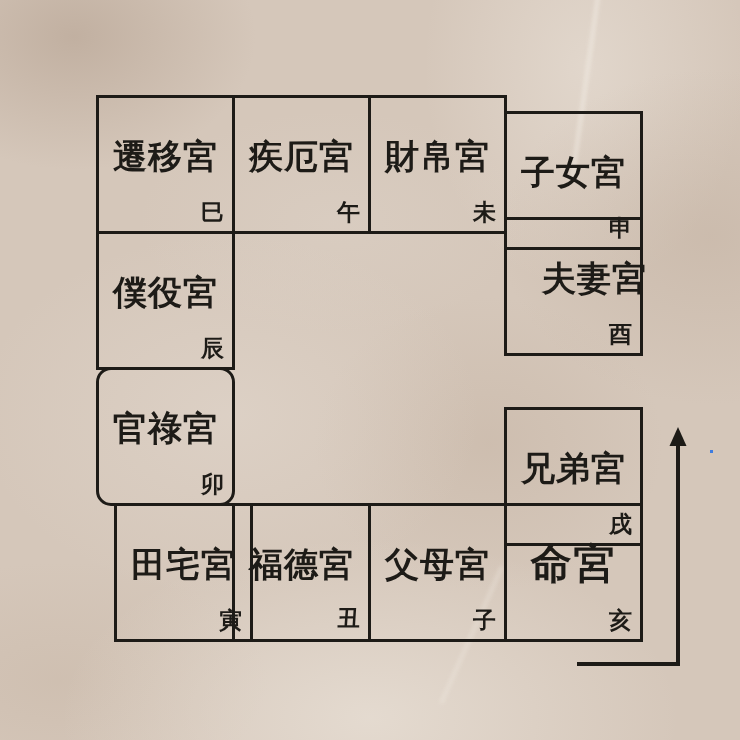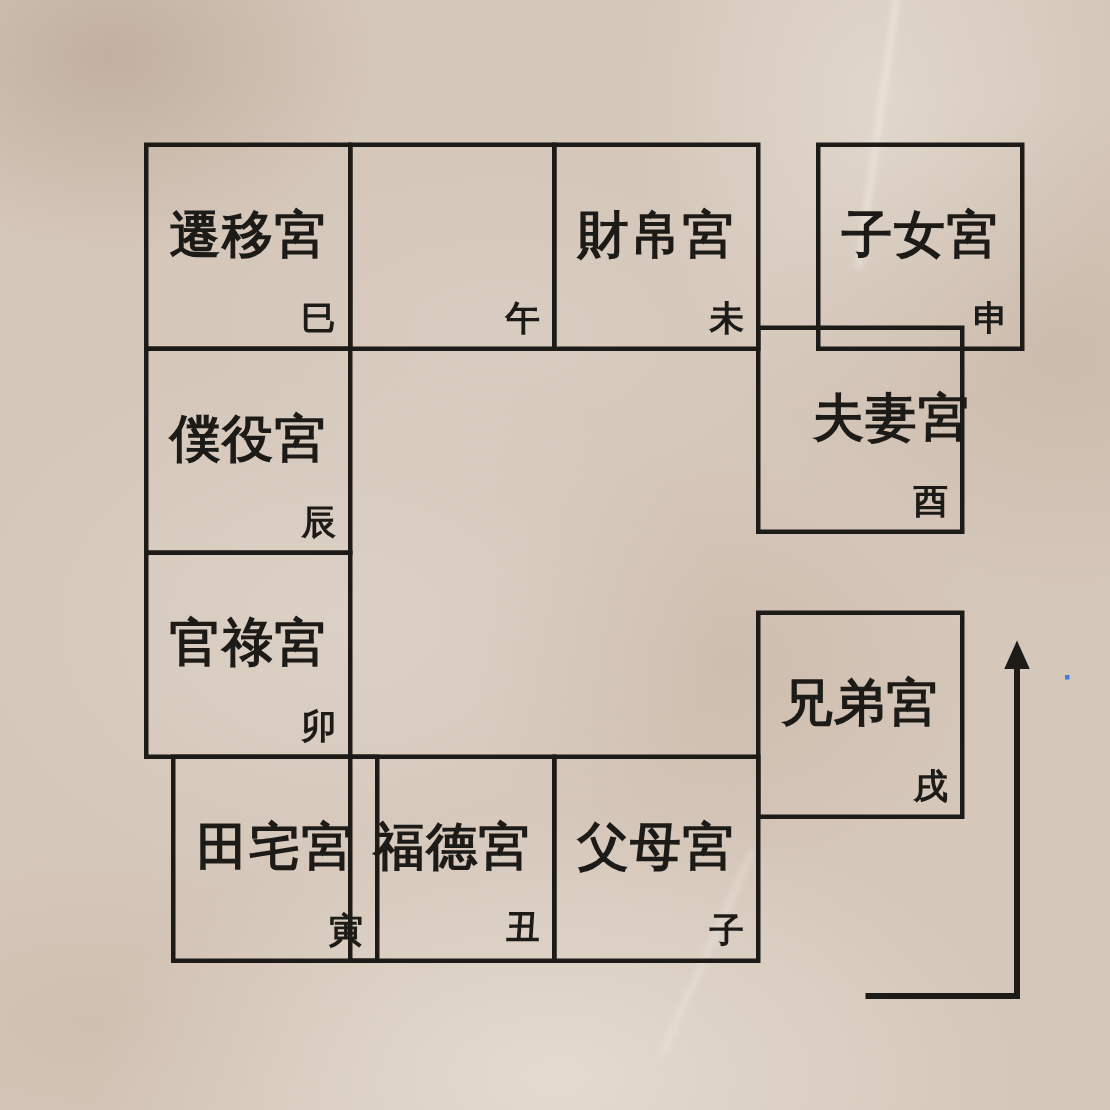--- a/index.html
+++ b/index.html
@@ -66,58 +66,63 @@
 
   <div class="vein vein-1"></div>
   <div class="vein vein-2"></div>
 
   <div class="palace-grid">
       <div class="cell" style="left: 0px; top: 0px;">
       <span class="palace-name">遷移宮</span>
       <span class="branch">巳</span>
     </div>
       <div class="cell" style="left: 136px; top: 0px;">
+      <span class="palace-name">疾厄宮</span>
       <span class="branch">午</span>
     </div>
       <div class="cell" style="left: 272px; top: 0px;">
       <span class="palace-name">財帛宮</span>
       <span class="branch">未</span>
     </div>
-      <div class="cell" style="left: 408px; top: 0px; margin-left: 40px;">
+      <div class="cell" style="left: 408px; top: 16px;">
       <span class="palace-name">子女宮</span>
       <span class="branch">申</span>
     </div>
       <div class="cell" style="left: 0px; top: 136px;">
       <span class="palace-name">僕役宮</span>
       <span class="branch">辰</span>
     </div>
       <div class="cell" style="left: 408px; top: 122px; padding-left: 42px;">
       <span class="palace-name">夫妻宮</span>
       <span class="branch">酉</span>
     </div>
-      <div class="cell" style="left: 0px; top: 272px;">
+      <div class="cell" style="left: 0px; top: 272px; border-radius: 15px;">
       <span class="palace-name">官祿宮</span>
       <span class="branch">卯</span>
     </div>
       <div class="cell" style="left: 408px; top: 272px; margin-top: 40px;">
       <span class="palace-name">兄弟宮</span>
       <span class="branch">戌</span>
     </div>
       <div class="cell" style="left: 18px; top: 408px; font-family: Liberation Serif, serif;">
       <span class="palace-name">田宅宮</span>
       <span class="branch">寅</span>
     </div>
       <div class="cell" style="left: 136px; top: 408px; font-family: Liberation Mono, monospace;">
       <span class="palace-name">福德宮</span>
       <span class="branch">丑</span>
     </div>
       <div class="cell" style="left: 272px; top: 408px;">
       <span class="palace-name">父母宮</span>
       <span class="branch">子</span>
     </div>
+      <div class="cell large" style="left: 408px; top: 408px;">
+      <span class="palace-name">命宮</span>
+      <span class="branch">亥</span>
+    </div>
     </div>
 
   <svg class="flow-arrow" width="740" height="740" viewBox="0 0 740 740">
     <polyline points="577,664 678,664 678,441" fill="none" stroke="#1d1b17" stroke-width="4" stroke-linejoin="miter" stroke-linecap="butt"></polyline>
     <path d="M678,427 L669.5,446 L686.5,446 Z" fill="#1d1b17"></path>
   </svg>
 
   <div class="blue-dot"></div>
 
 </div>

